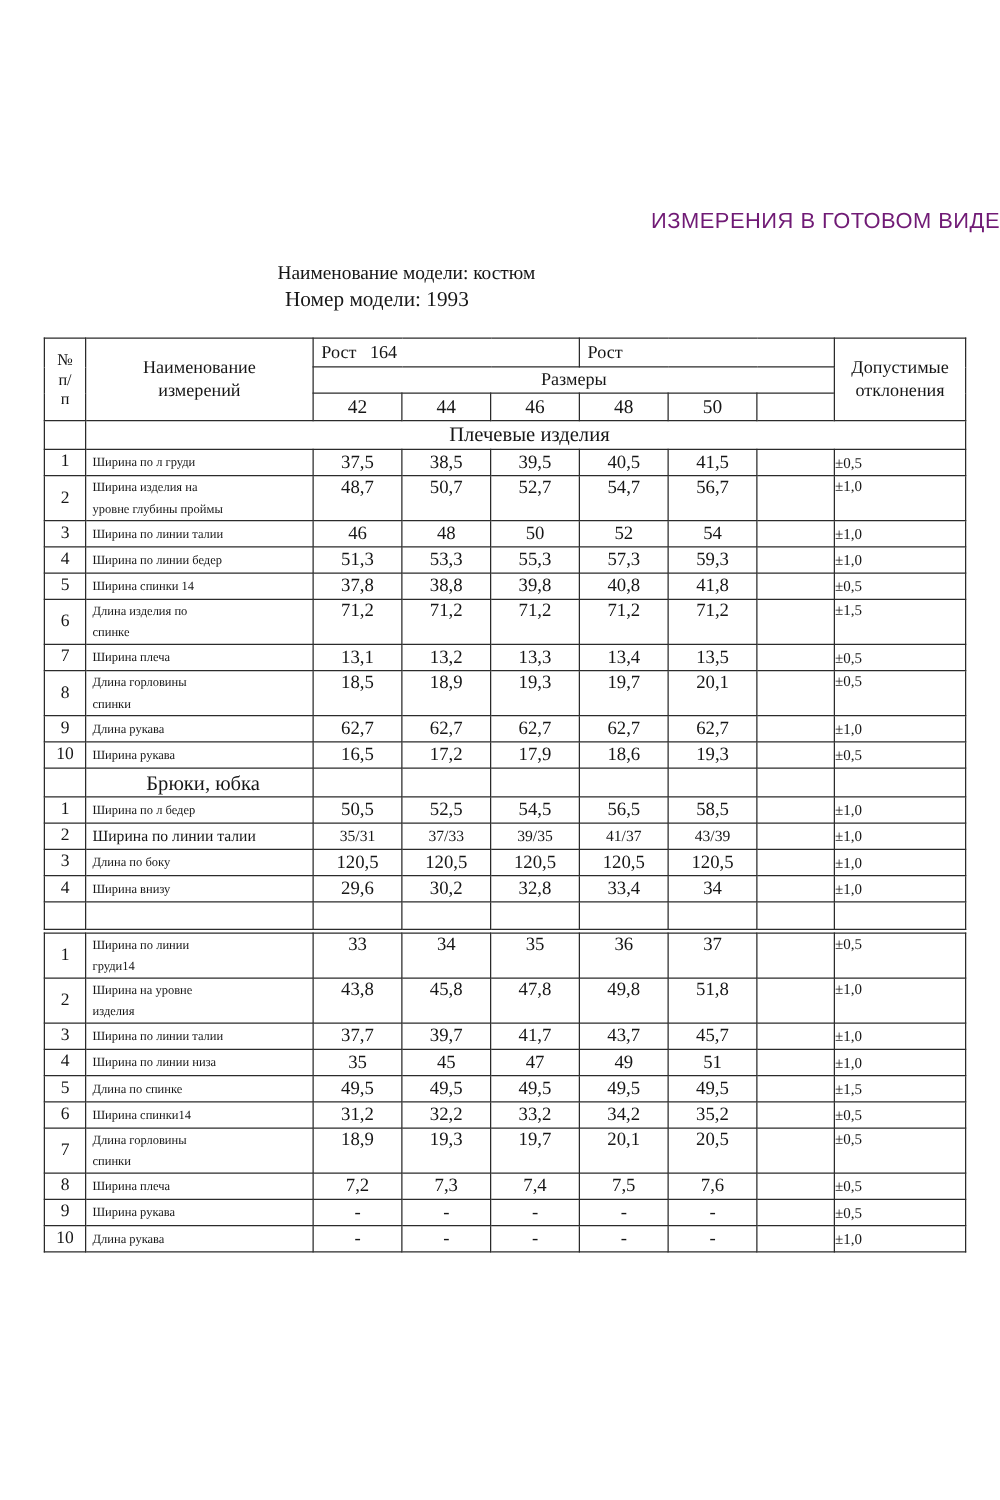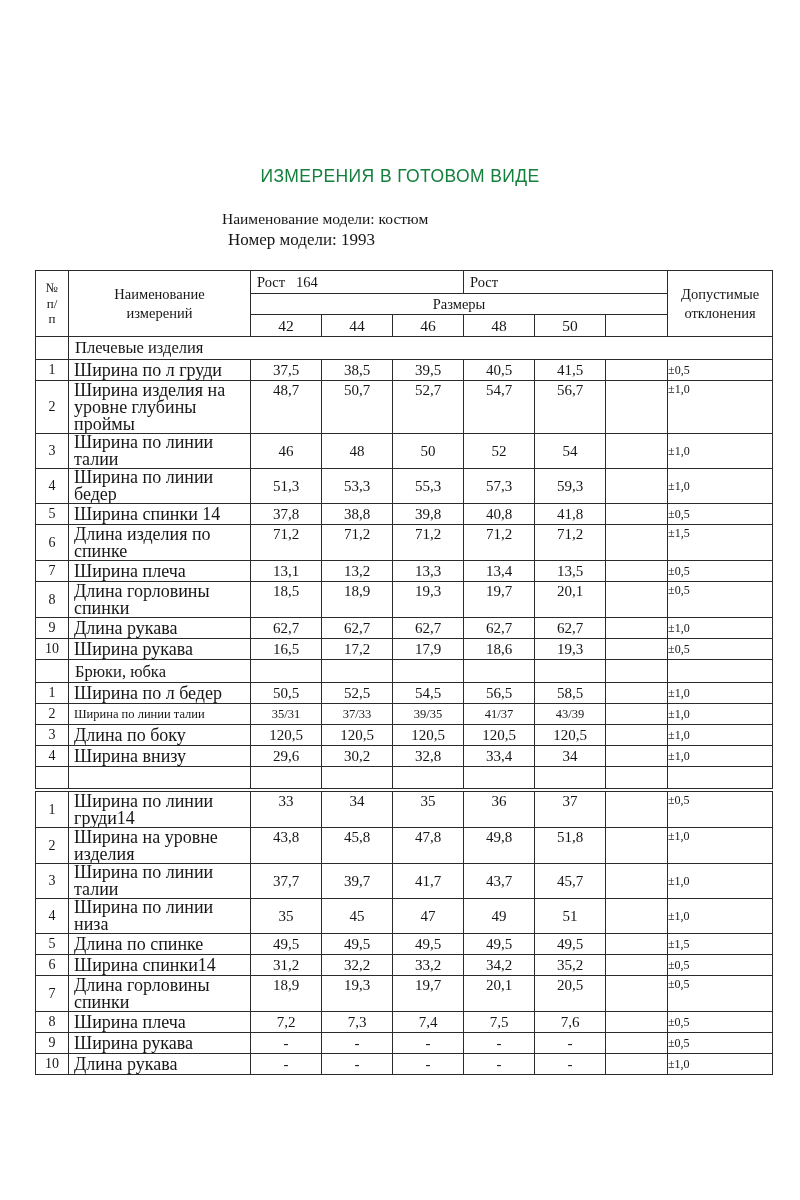--- a/index.html
+++ b/index.html
@@ -5,25 +5,25 @@
   html,body{margin:0;padding:0;}
   body{
     width:800px;height:1200px;
     background:#ffffff;
     font-family:"Liberation Serif", serif;
     color:#161616;
     position:relative;
   }
   .doc-title{
     padding-top:166px;
-    text-align:center;
+    text-align:right;
     font-family:"Liberation Sans", sans-serif;
     font-size:17.5px;
     letter-spacing:0.4px;
-    color:#15803d;
+    color:#701a75;
   }
   .model-line{
     margin-left:222px;
     margin-top:21px;
     font-size:15.5px;
     line-height:21px;
   }
   .model-line2{
     margin-left:228px;
     font-size:17px;
@@ -48,24 +48,24 @@
   .h-name{font-size:14.5px;text-align:center;line-height:1.25;}
   .h-rost{font-size:14.5px;text-align:left;padding-left:6px;white-space:pre;}
   .h-razm{font-size:14.5px;text-align:center;}
   .h-size{font-size:15.5px;text-align:center;}
   .h-dev{font-size:14.5px;text-align:center;line-height:1.3;}
   tr.hr1{height:23px;} tr.hr2{height:21px;margin-top:12px;} tr.hr3{height:22px;margin-top:28px;}
   
   tr.r1{height:21px;} tr.r2{height:36px;}
   tr.sec{height:23px;} tr.empty{height:22px;}
   .c-num{text-align:center;font-size:14px;}
-  .c-name{text-align:left;padding-left:5px;font-size:18px;line-height:17px;}
+  .c-name{text-align:left;padding-left:5px;font-size:10px;line-height:17px;}
   .c-val{text-align:center;font-size:15px;}
   .c-dev{text-align:left;font-size:12px;}
-  .c-section{font-size:16.5px;text-align:left;padding-left:6px;}
+  .c-section{font-size:16.5px;text-align:center;padding-left:6px;}
   .vtop{vertical-align:top;padding-top:1px;}
   .small-txt{font-size:12.5px;}
   .line{display:block;}
 </style>
 </head>
 <body>
 
 <div class="doc-title">ИЗМЕРЕНИЯ В ГОТОВОМ ВИДЕ</div>
 <div class="model-line">Наименование модели: костюм</div>
 <div class="model-line2">Номер модели: 1993</div>

